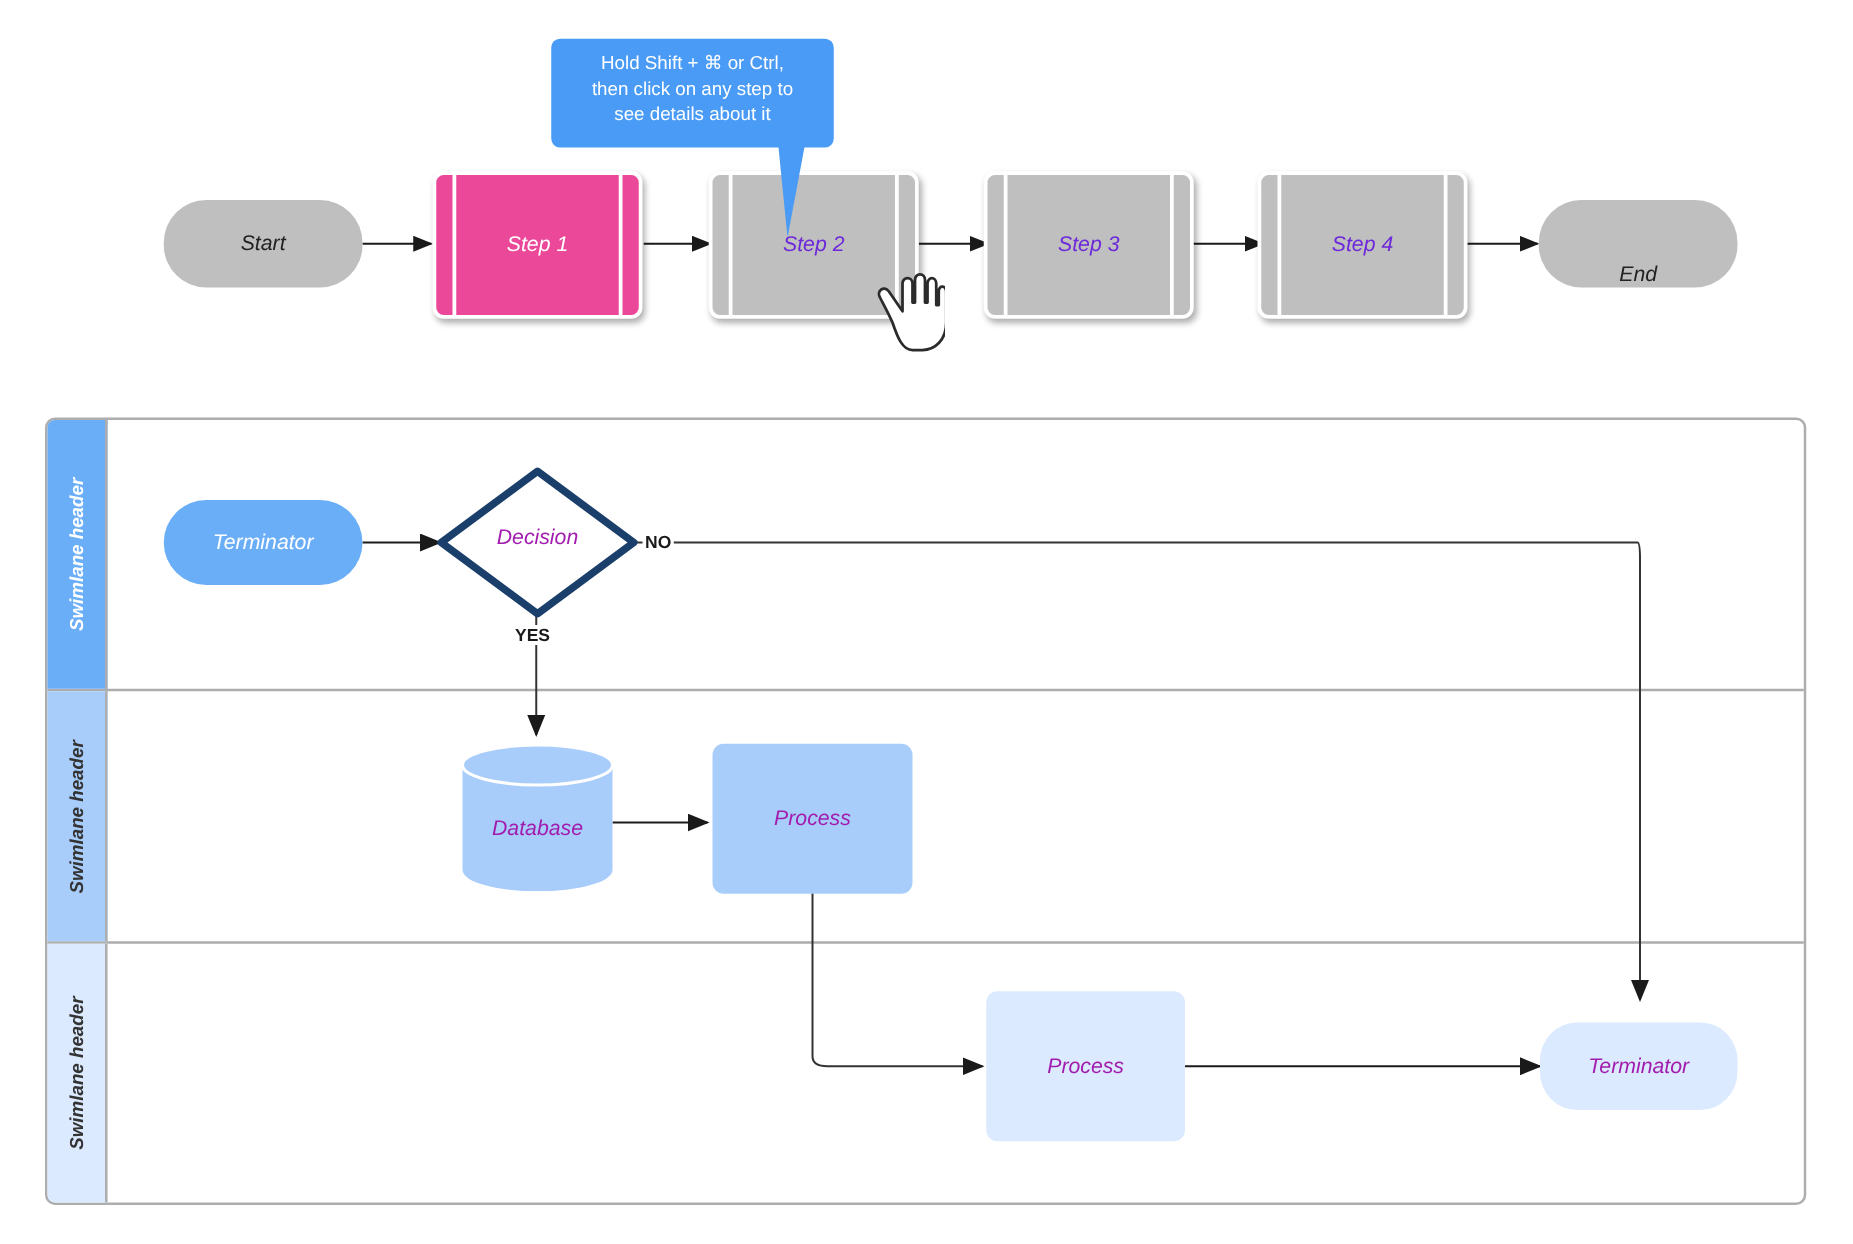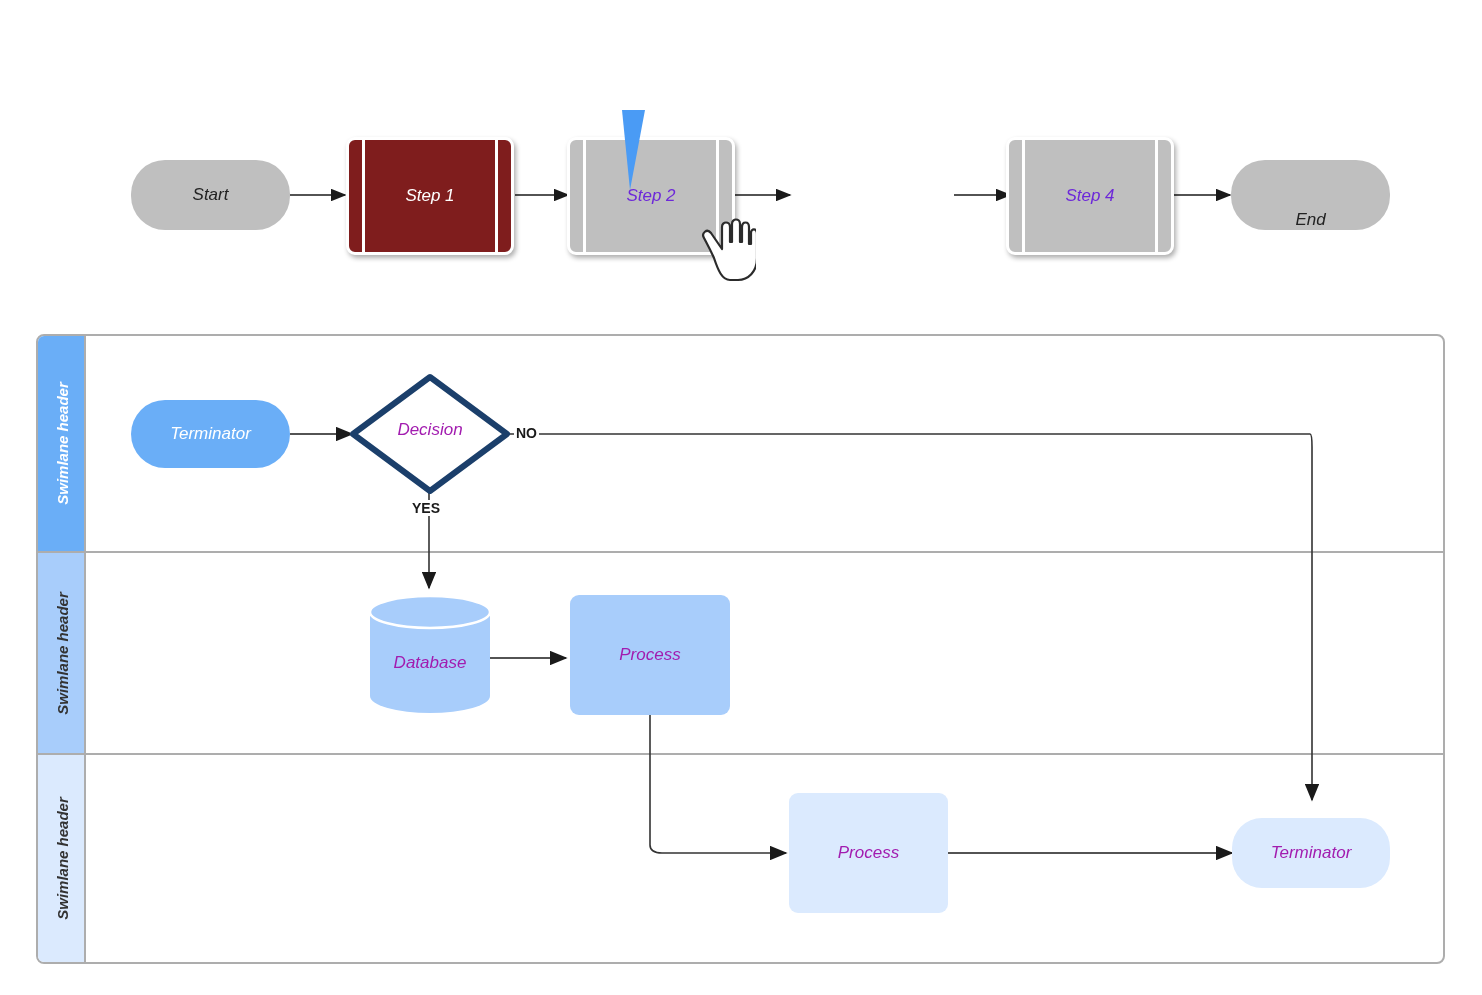--- a/index.html
+++ b/index.html
@@ -35,21 +35,21 @@
     box-shadow: 2px 3px 5px rgba(0,0,0,0.32);
     display: flex;
     align-items: center;
     justify-content: center;
     font-style: italic;
     font-size: 17px;
     color: #6d28d9;
     box-sizing: border-box;
   }
   .step-box.selected {
-    background: #7f1d1d;
+    background: #ec4899;
     color: #ffffff;
   }
   .step-box .divl, .step-box .divr {
     position: absolute;
     top: 0; bottom: 0;
     width: 3px;
     background: #ffffff;
   }
   .step-box .divl { left: 13px; }
   .step-box .divr { right: 13px; }
@@ -170,34 +170,44 @@
     <span class="divr"></span>
     <span class="step-label">Step 1</span>
   </div>
 
   <div class="abs step-box" style="left:567px; top:137px; width:168px; height:118px;">
     <span class="divl"></span>
     <span class="divr"></span>
     <span class="step-label">Step 2</span>
   </div>
 
+  <div class="abs step-box" style="left:787px; top:137px; width:168px; height:118px;">
+    <span class="divl"></span>
+    <span class="divr"></span>
+    <span class="step-label">Step 3</span>
+  </div>
 
   <div class="abs step-box" style="left:1006px; top:137px; width:168px; height:118px;">
     <span class="divl"></span>
     <span class="divr"></span>
     <span class="step-label">Step 4</span>
   </div>
 
   <div class="abs term-gray" style="left:1231px; top:160px; width:159px; height:70px;align-items:flex-end;">
     <span>End</span>
   </div>
 
   <svg class="abs" style="left:560px; top:110px;" width="120" height="100">
     <path d="M62,0 L85,0 L70,80 Z" fill="#4a9bf5"></path>
   </svg>
+  <div class="abs tooltip" style="left:441px; top:31px; width:226px; height:87px;">
+    <div>Hold Shift + ⌘ or Ctrl,</div>
+    <div>then click on any step to</div>
+    <div>see details about it</div>
+  </div>
 
   <svg class="abs" style="left:700px; top:218px;" width="56" height="70">
     <path d="M14,40 C10,31 6,24 4,20 C1,15 7,10 11,15 L22,31 L22,9
              C22,3 30,3 30,9 L30,24 L32,24 L32,6 C32,0 40,0 40,6 L40,24
              L42,24 L42,9 C42,3 49,3 49,9 L49,26 L51,26 L51,15
              C51,10 57,10 57,16 L57,40 C57,54 48,62 38,62 L30,62
              C22,62 18,52 14,40 Z" fill="#ffffff" stroke="#2b2b2b" stroke-width="2.2" stroke-linejoin="round"></path>
   </svg>
 
   <div class="abs pool" style="left:36px; top:334px; width:1409px; height:630px;">

